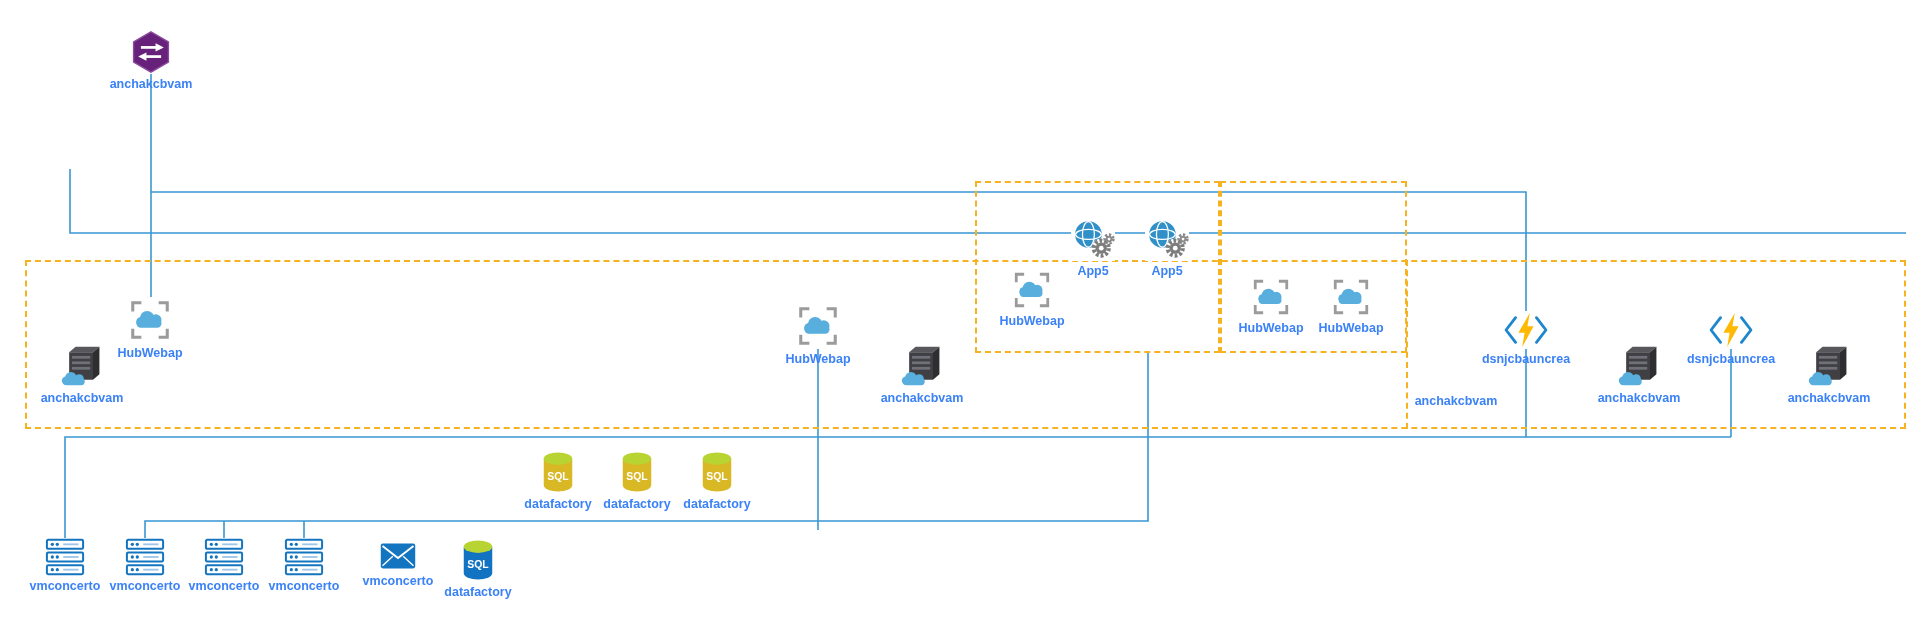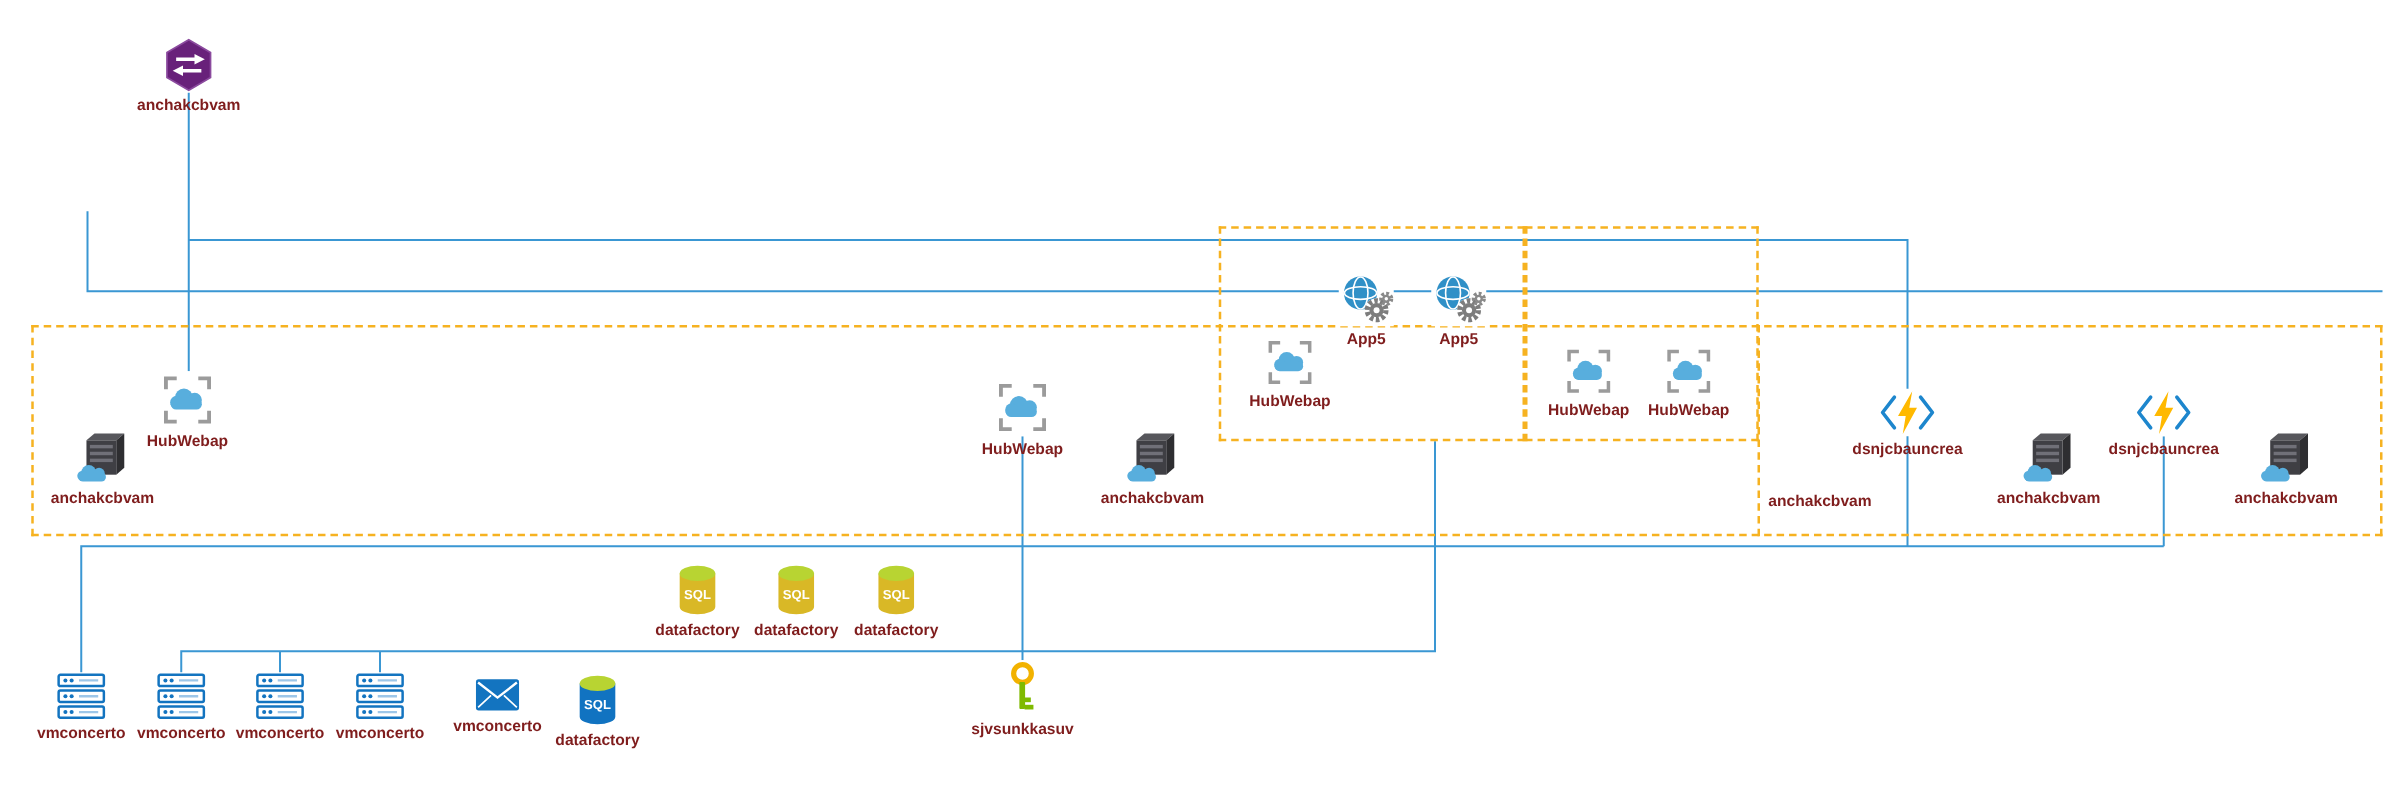--- a/index.html
+++ b/index.html
@@ -6,21 +6,21 @@
   html,body{width:1912px;height:640px;background:#fff;overflow:hidden;
     font-family:"Liberation Sans",sans-serif}
   .canvas{position:absolute;left:0;top:0;width:1912px;height:640px}
   .wires{position:absolute;left:0;top:0}
   .wires path{stroke:#3a97d3;stroke-width:1.6;fill:none}
   .zone{position:absolute;border:2px dashed #f6b221}
   .zone-divider{position:absolute;width:0;border-left:2px dashed #f6b221}
   .node{position:absolute;width:120px;display:flex;flex-direction:column;align-items:center}
   .ic{background:#fff;line-height:0}
   .ic svg{display:block}
-  .lbl{margin-top:3px;font-size:12.5px;font-weight:bold;color:#7f1d1d;text-align:left;white-space:nowrap}
+  .lbl{margin-top:3px;font-size:12.5px;font-weight:bold;color:#3b82f6;text-align:left;white-space:nowrap}
   svg text{font-family:"Liberation Sans",sans-serif}
 </style>
 </head>
 <body>
 
 <svg width="0" height="0" style="position:absolute" aria-hidden="true">
   <defs>
     <symbol id="sym-vnet" viewBox="0 0 48 48">
       <polygon points="24,2 43,13 43,35 24,46 5,35 5,13" fill="#68217a" stroke="#8b4a9e" stroke-width="1.5"></polygon>
       <line x1="13" y1="19" x2="30" y2="19" stroke="#fff" stroke-width="3"></line>
@@ -359,22 +359,14 @@
 
   <div class="node" style="left:418px;top:538px">
     <span class="ic">
         <svg width="38" height="44" viewBox="0 0 40 46">
           <use href="#sym-sql-blue"></use>
         </svg>
       </span>
     <div class="lbl">datafactory</div>
   </div>
 
-  <div class="node" style="left:758px;top:528px">
-    <span class="ic">
-        <svg width="30" height="45" viewBox="0 0 36 54">
-          <use href="#sym-key"></use>
-        </svg>
-      </span>
-    <div class="lbl">sjvsunkkasuv</div>
-  </div>
 
 </div>
 
 </body></html>

